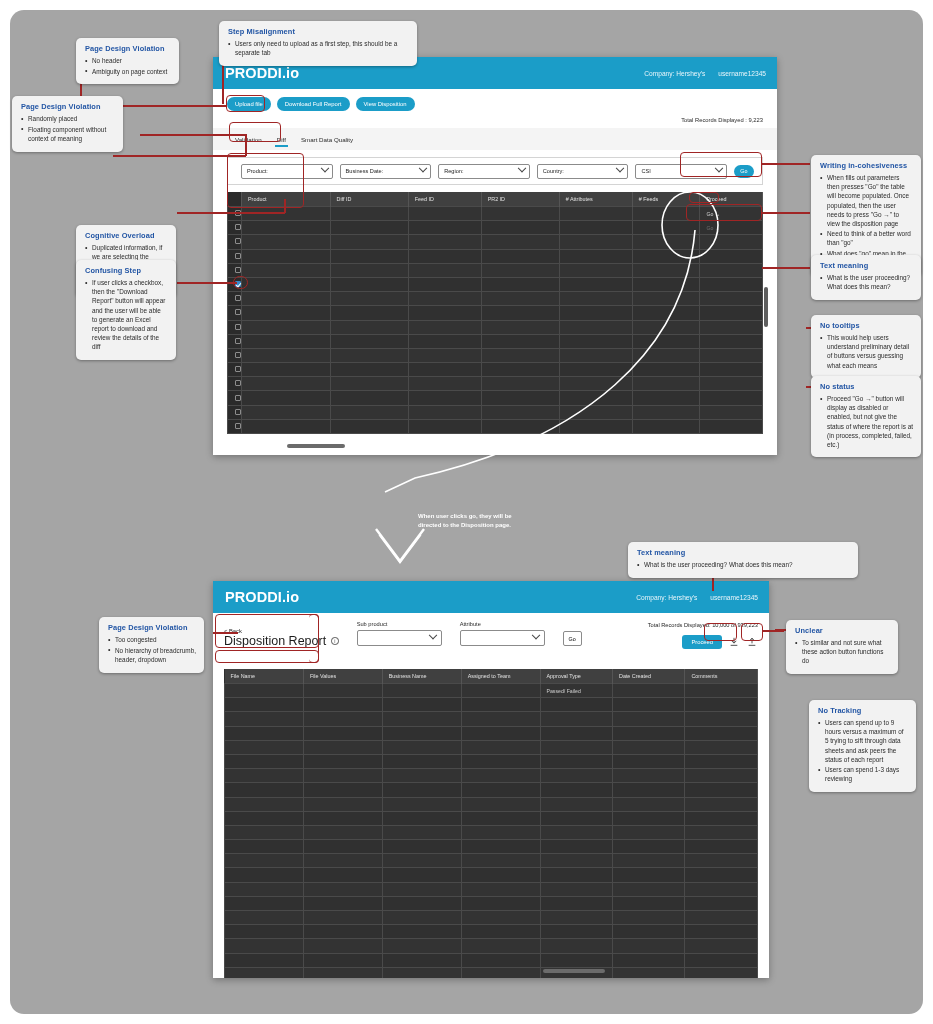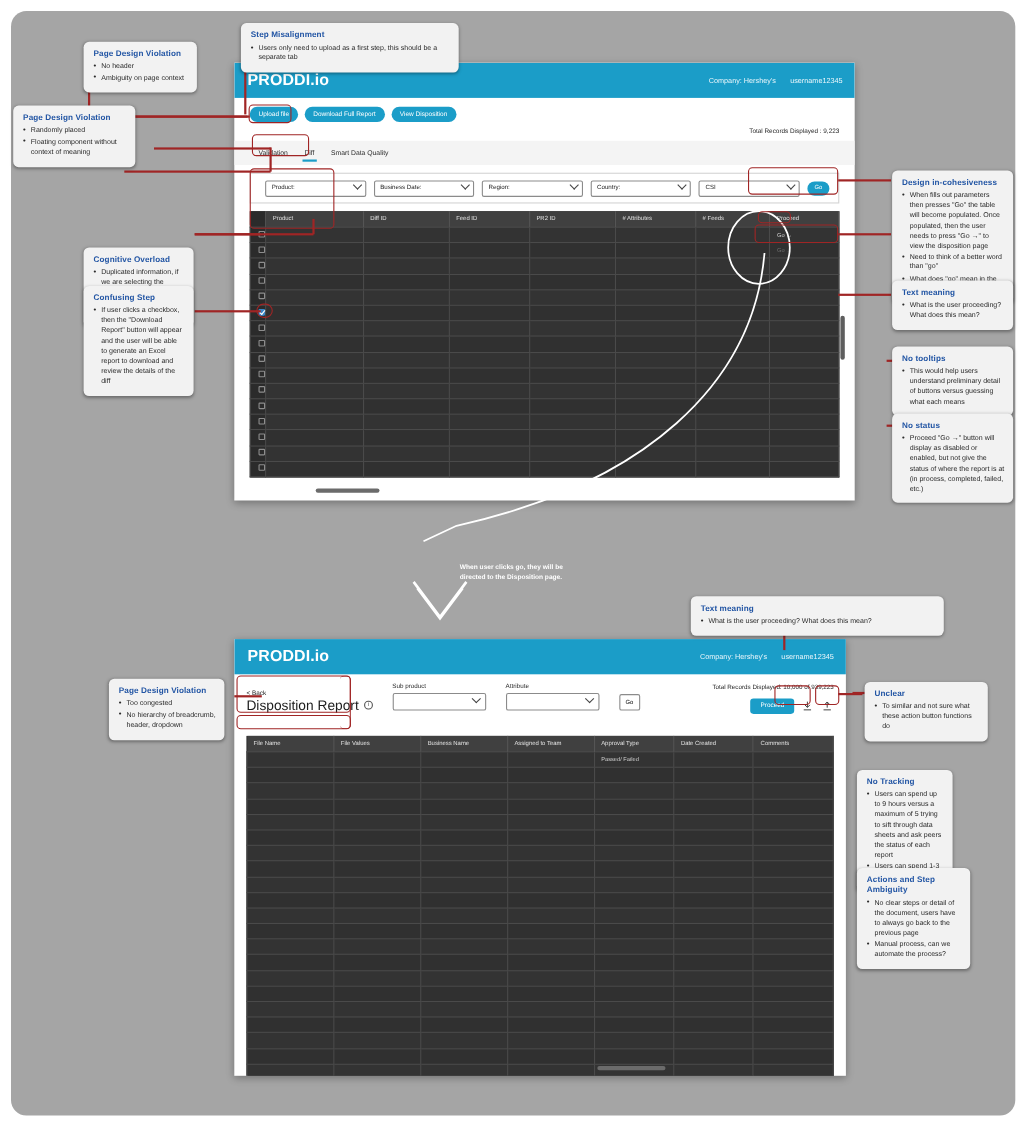--- a/index.html
+++ b/index.html
@@ -923,21 +923,21 @@
   </div>
 
   <div class="note" style="left:76px; top:260px; width:100px;">
     <div class="note-title">Confusing Step</div>
     <ul>
       <li>If user clicks a checkbox, then the "Download Report" button will appear and  the user will be able to generate an Excel report to download and review the details of the diff</li>
     </ul>
   </div>
 
   <div class="note" style="left:811px; top:155px; width:110px;">
-    <div class="note-title">Design in-cohesiveness</div>
+    <div class="note-title">Writing in-cohesiveness</div>
     <ul>
       <li>When fills out parameters then presses "Go" the table will become populated. Once populated, then the user needs to press "Go →" to view the disposition page</li>
       <li>Need to think of a better word than "go"</li>
       <li>What does "go" mean in the context of each process?</li>
     </ul>
   </div>
 
   <div class="note" style="left:811px; top:255px; width:110px;">
     <div class="note-title">Text meaning</div>
     <ul>
@@ -974,29 +974,22 @@
     </ul>
   </div>
 
   <div class="note" style="left:786px; top:620px; width:112px;">
     <div class="note-title">Unclear</div>
     <ul>
       <li>To similar and not sure what these action button functions do</li>
     </ul>
   </div>
 
-  <div class="note" style="left:779px; top:700px; width:87px;">
+  <div class="note" style="left:809px; top:700px; width:107px;">
     <div class="note-title">No Tracking</div>
     <ul>
       <li>Users can spend up to 9 hours versus a maximum of 5 trying to sift through data sheets and ask peers the status of each report</li>
       <li>Users can spend 1-3 days reviewing</li>
     </ul>
   </div>
 
-  <div class="note" style="left:779px; top:789px; width:103px;">
-    <div class="note-title">Actions and Step Ambiguity</div>
-    <ul>
-      <li>No clear steps or detail of the document, users have to always go back to the previous page</li>
-      <li>Manual process, can we automate the process?</li>
-    </ul>
-  </div>
 
 </div>
 
 </body></html>

